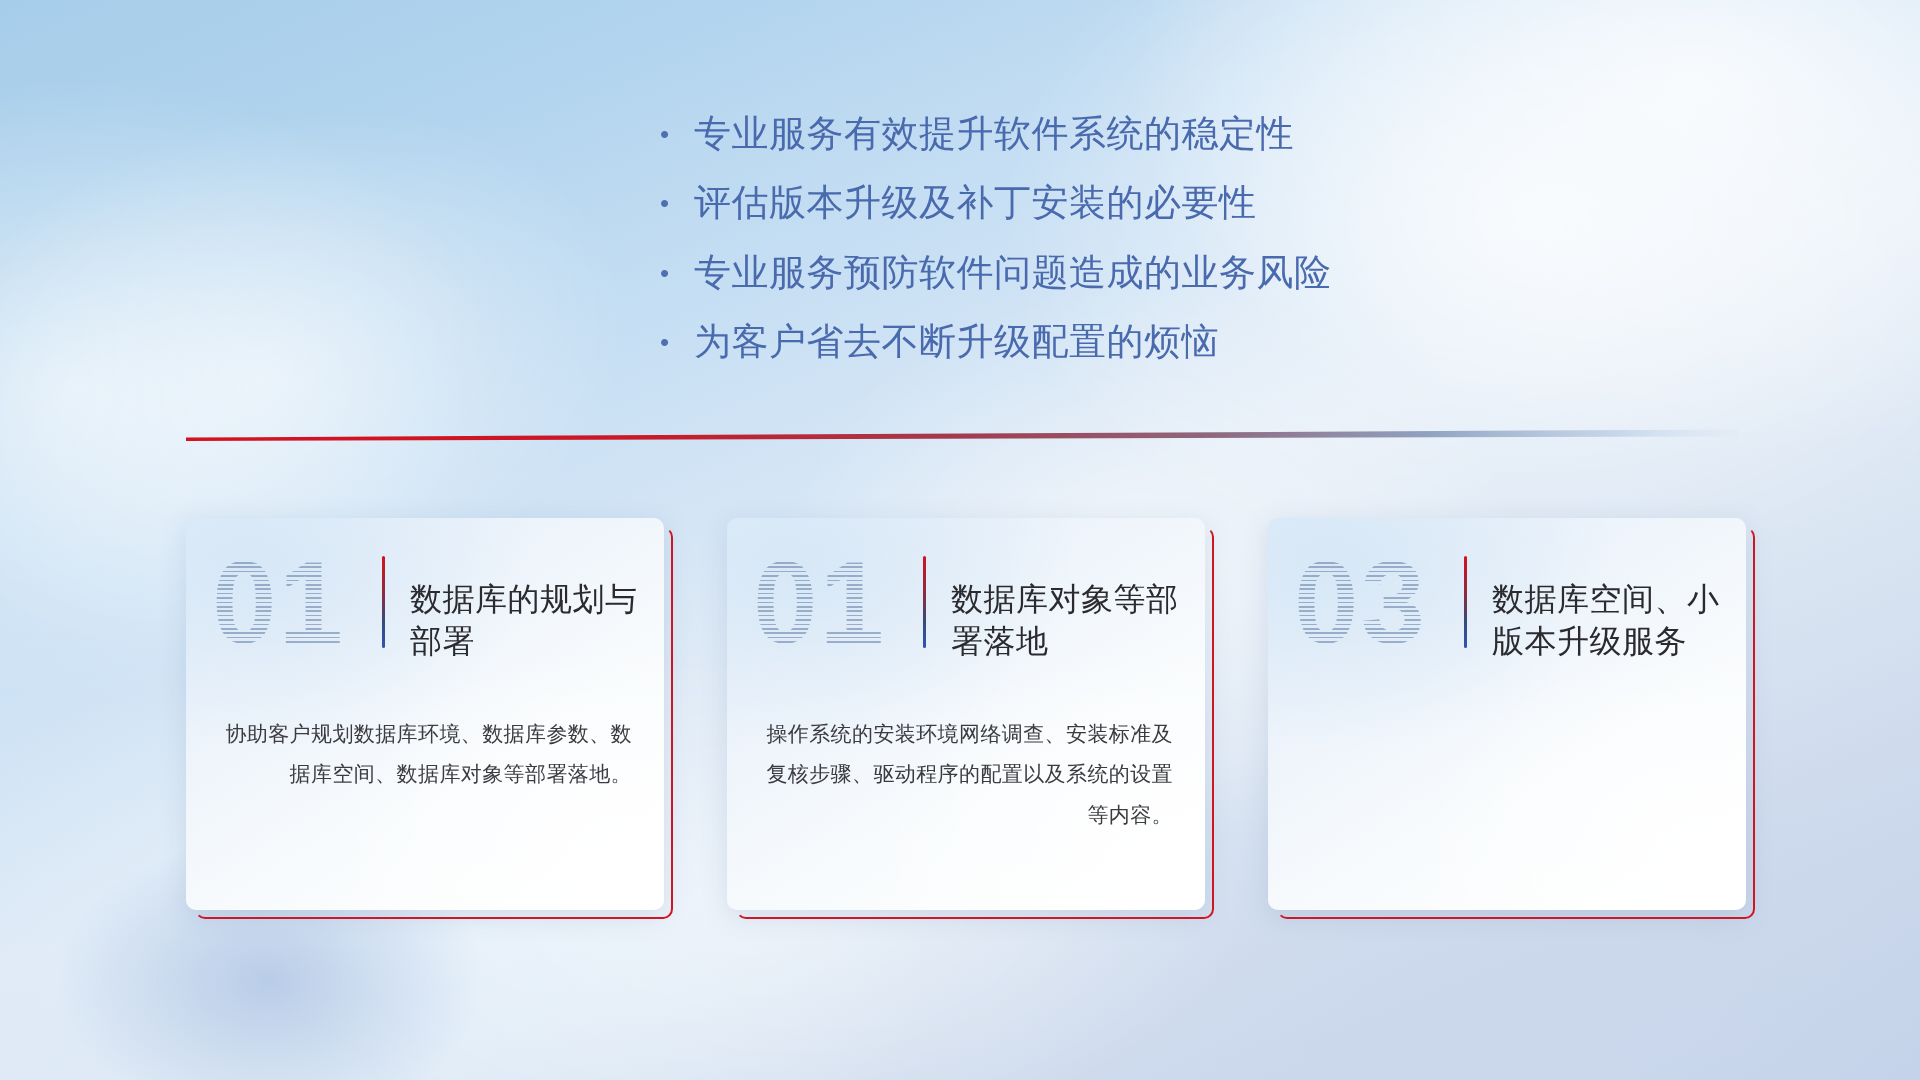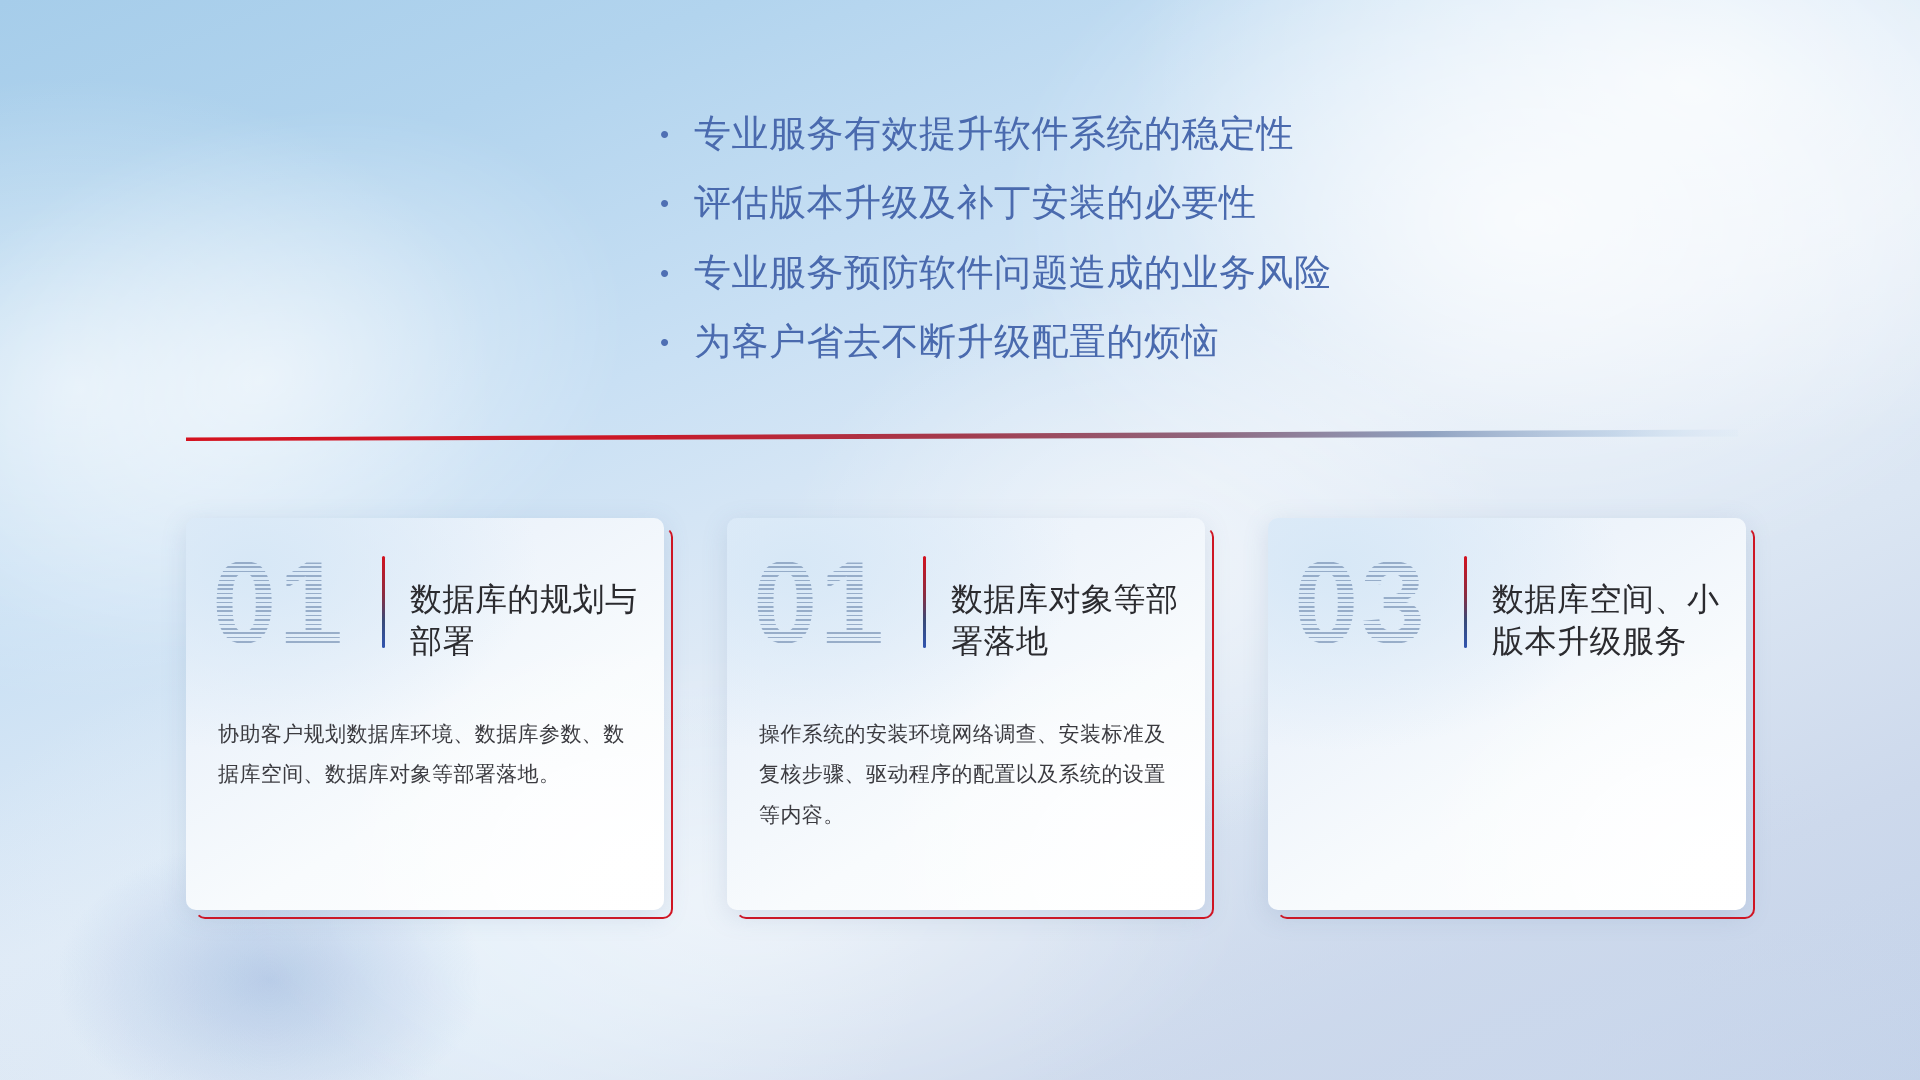--- a/index.html
+++ b/index.html
@@ -194,20 +194,21 @@
   }
   .card-desc {
     position: absolute;
     left: 32px;
     top: 196px;
     width: 414px;
     font-size: 21px;
     line-height: 1.92;
     color: #3b3b40;
     letter-spacing: 0.4px;
+    text-align: right;
   }
 </style>
 </head>
 <body>
 
 <div id="slide">
 
   <div class="haze haze-a"></div>
   <div class="haze haze-b"></div>
   <div class="haze haze-c"></div>

